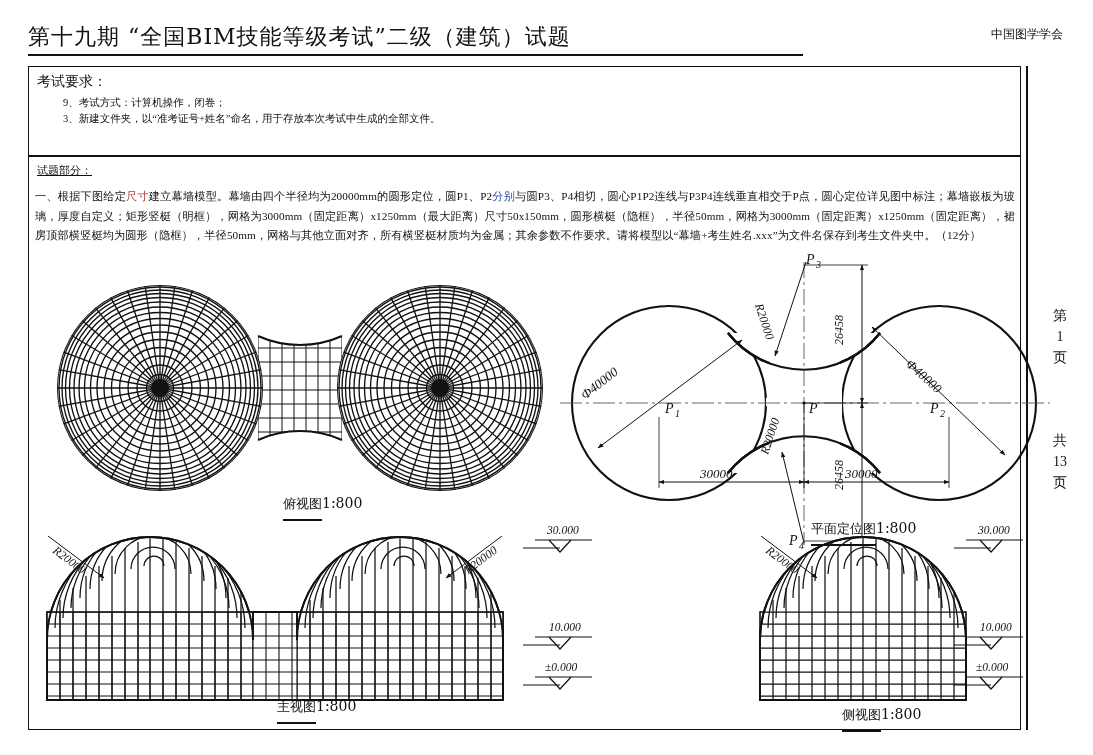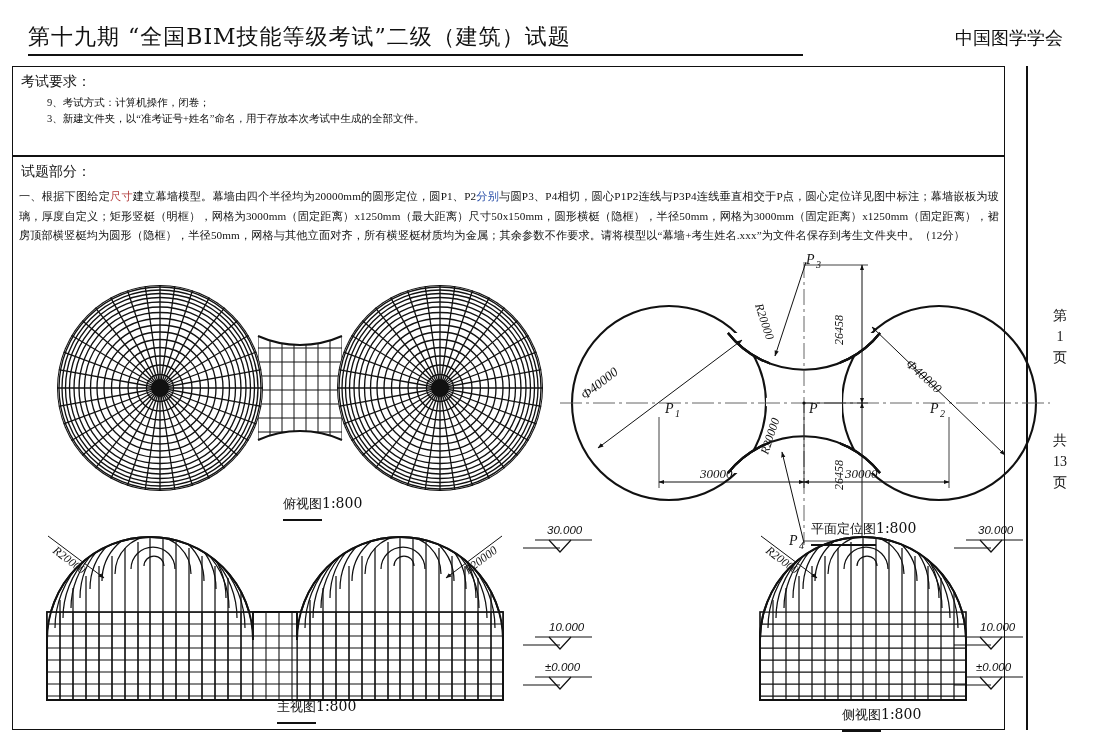--- a/index.html
+++ b/index.html
@@ -10,39 +10,39 @@
   }
   .page{position:absolute;inset:0;}
 
   
   .hdr{position:absolute;left:0;top:22px;width:1093px;height:40px;}
   .hdr-title{
     position:absolute;left:28px;top:0px;font-size:22px;letter-spacing:1px;
     white-space:nowrap;font-family:"DejaVu Serif","Liberation Serif",serif;
   }
   .hdr-org{
-    position:absolute;right:30px;top:4px;font-size:18px;white-space:nowrap;
+    position:absolute;right:30px;top:4px;font-size:12px;white-space:nowrap;
     font-family:"DejaVu Serif","Liberation Serif",serif;
   }
   .hdr-rule{position:absolute;left:28px;top:32px;width:775px;height:2px;background:#111;}
 
   
   .frame{
-    position:absolute;left:12px;top:66px;width:993px;height:664px;
+    position:absolute;left:28px;top:66px;width:993px;height:664px;
     border:1.5px solid #111;box-sizing:border-box;background:transparent;
   }
   .divider{position:absolute;left:0;top:88px;width:100%;height:1.5px;background:#111;}
 
   
   .req-title{position:absolute;left:8px;top:6px;font-size:14px;}
   .req-list{position:absolute;left:34px;top:28px;font-size:10.5px;line-height:16px;}
   .req-list div{white-space:nowrap;}
 
   
-  .q-title{position:absolute;left:8px;top:96px;font-size:14px;}
+  .q-title{position:absolute;left:8px;top:96px;font-size:11px;text-decoration:underline;}
   .q-body{
     position:absolute;left:6px;top:120px;width:980px;
     font-size:11.2px;line-height:19.6px;text-align:justify;
     letter-spacing:0.1px;
   }
   .q-body .hl-red{color:#b03a3a;}
   .q-body .hl-blue{color:#2a4fa8;}
 
   
   .pg-rule{position:absolute;left:1026px;top:66px;width:1.6px;height:664px;background:#111;}
@@ -56,21 +56,21 @@
   .draw{position:absolute;left:0;top:0;width:1093px;height:755px;pointer-events:none;}
 
   
   .cap{position:absolute;font-size:13px;white-space:nowrap;
        font-family:"DejaVu Serif","Liberation Serif",serif;}
   .cap .scale{font-size:14px;}
   .cap .ul{border-bottom:2.2px solid #111;padding-bottom:8px;}
 
   
   .elev{position:absolute;font-size:11.5px;font-style:italic;white-space:nowrap;
-        font-family:Liberation Sans, sans-serif;}
+        font-family:Liberation Serif, serif;}
 </style>
 </head>
 <body>
 
 <div class="page">
 
   <div class="hdr">
     <div class="hdr-title">第十九期 “全国BIM技能等级考试”二级（建筑）试题</div>
     <div class="hdr-org">中国图学学会</div>
     <div class="hdr-rule"></div>

